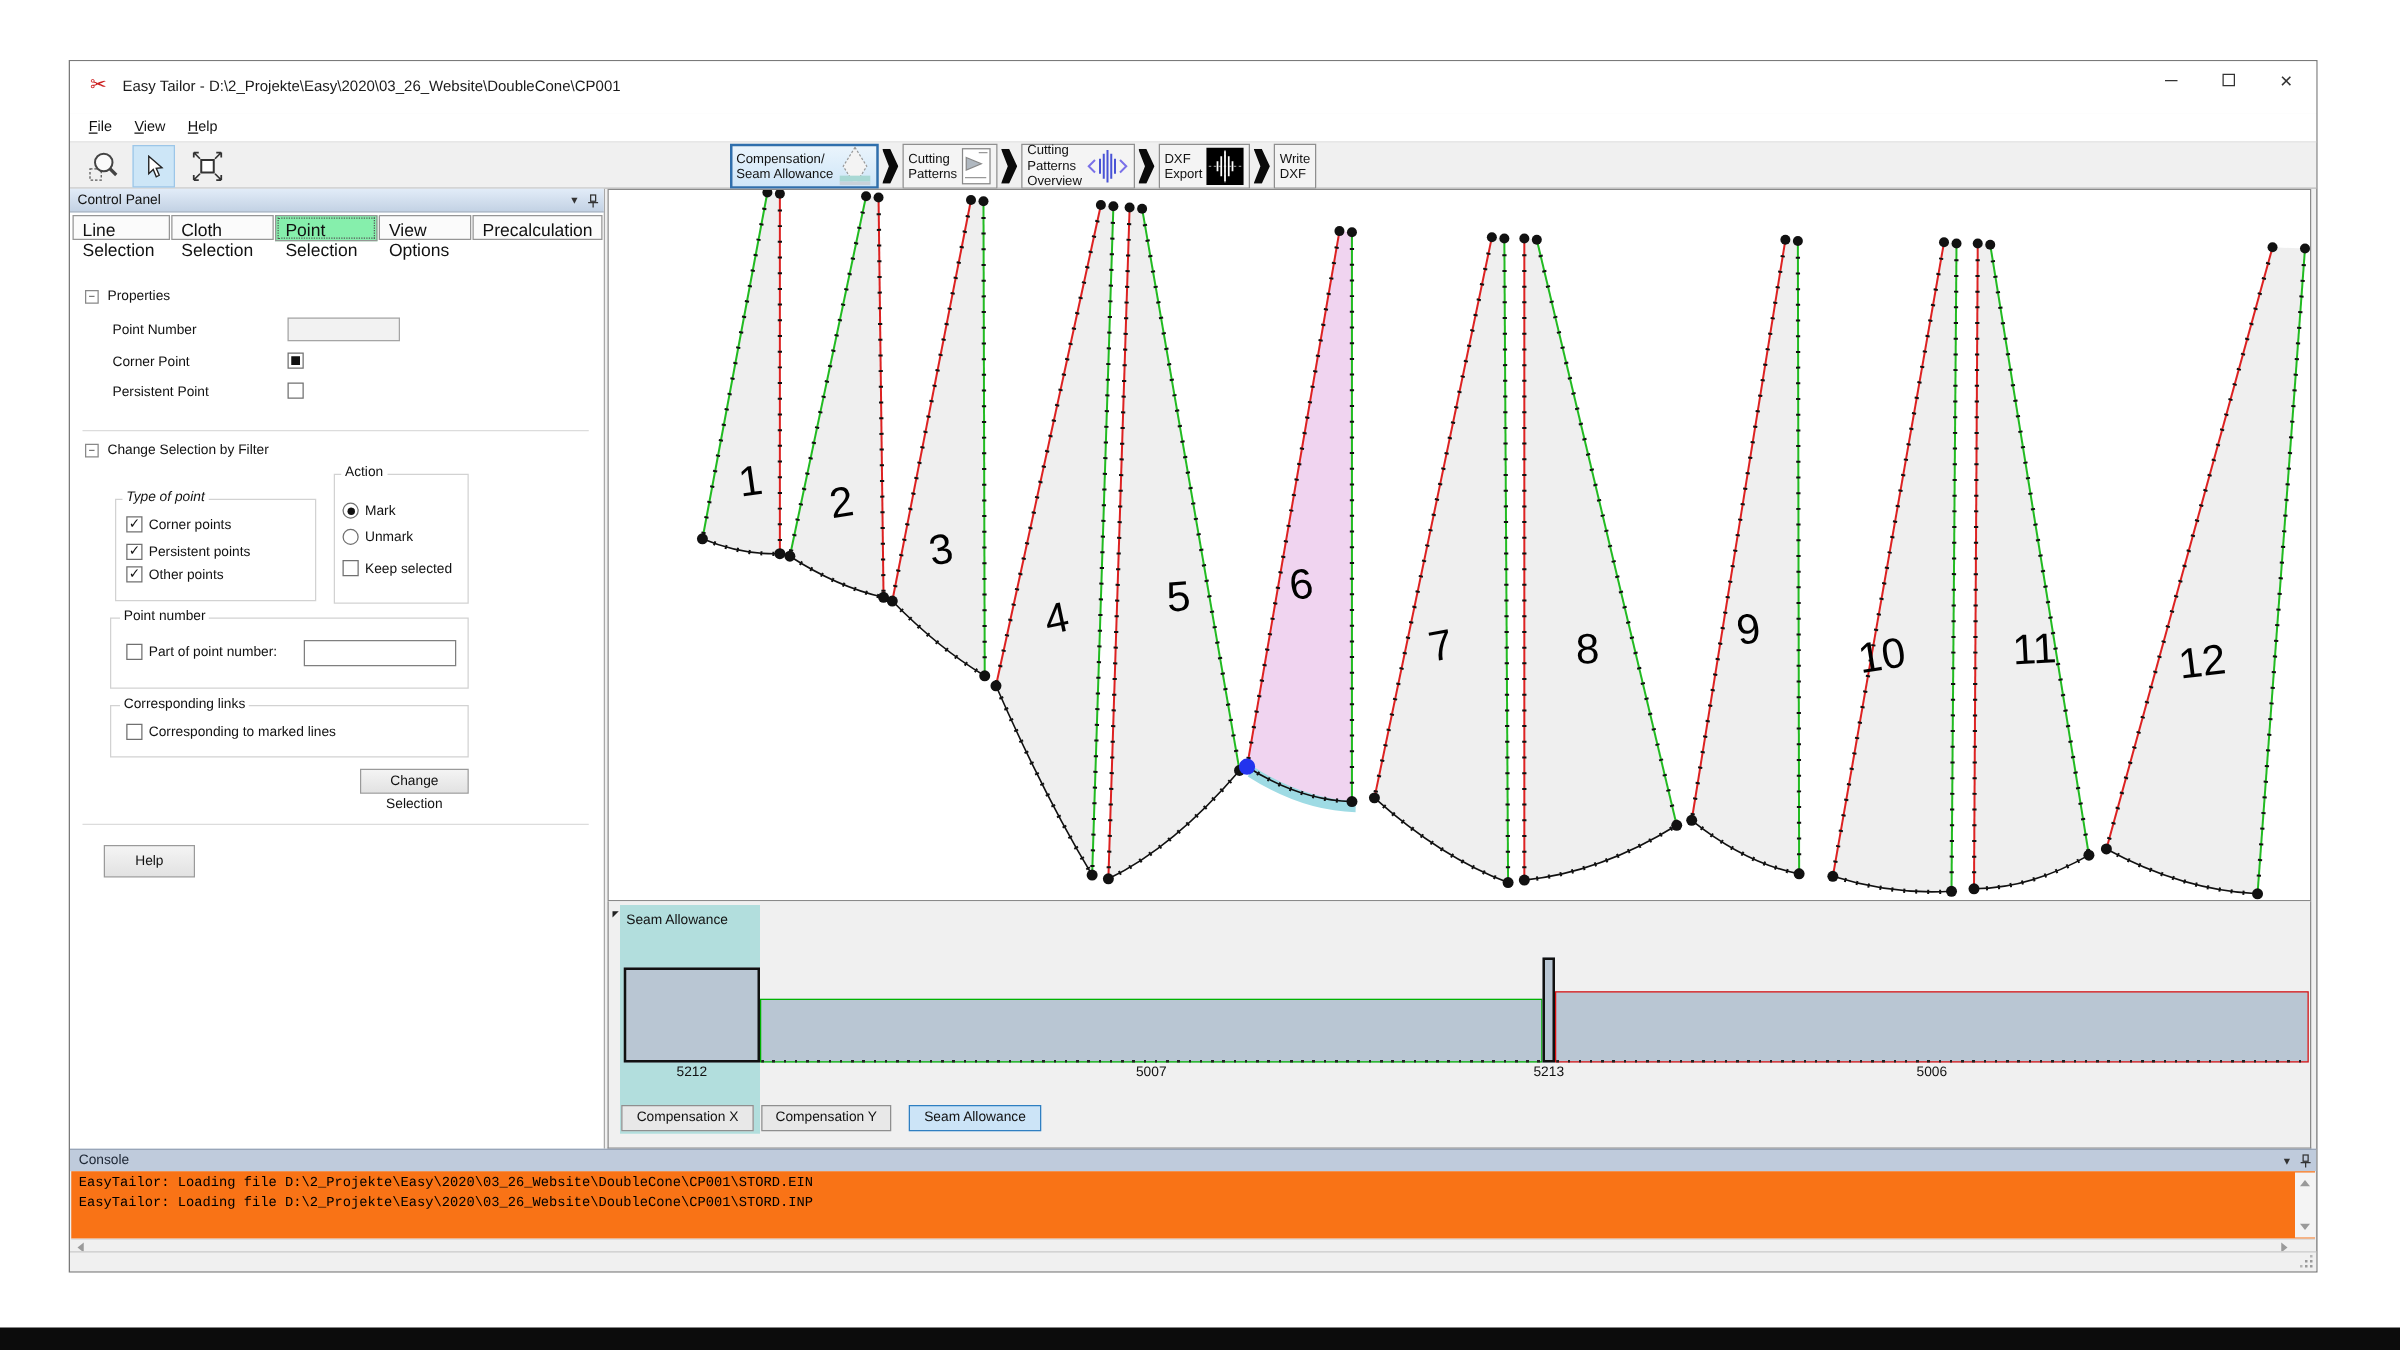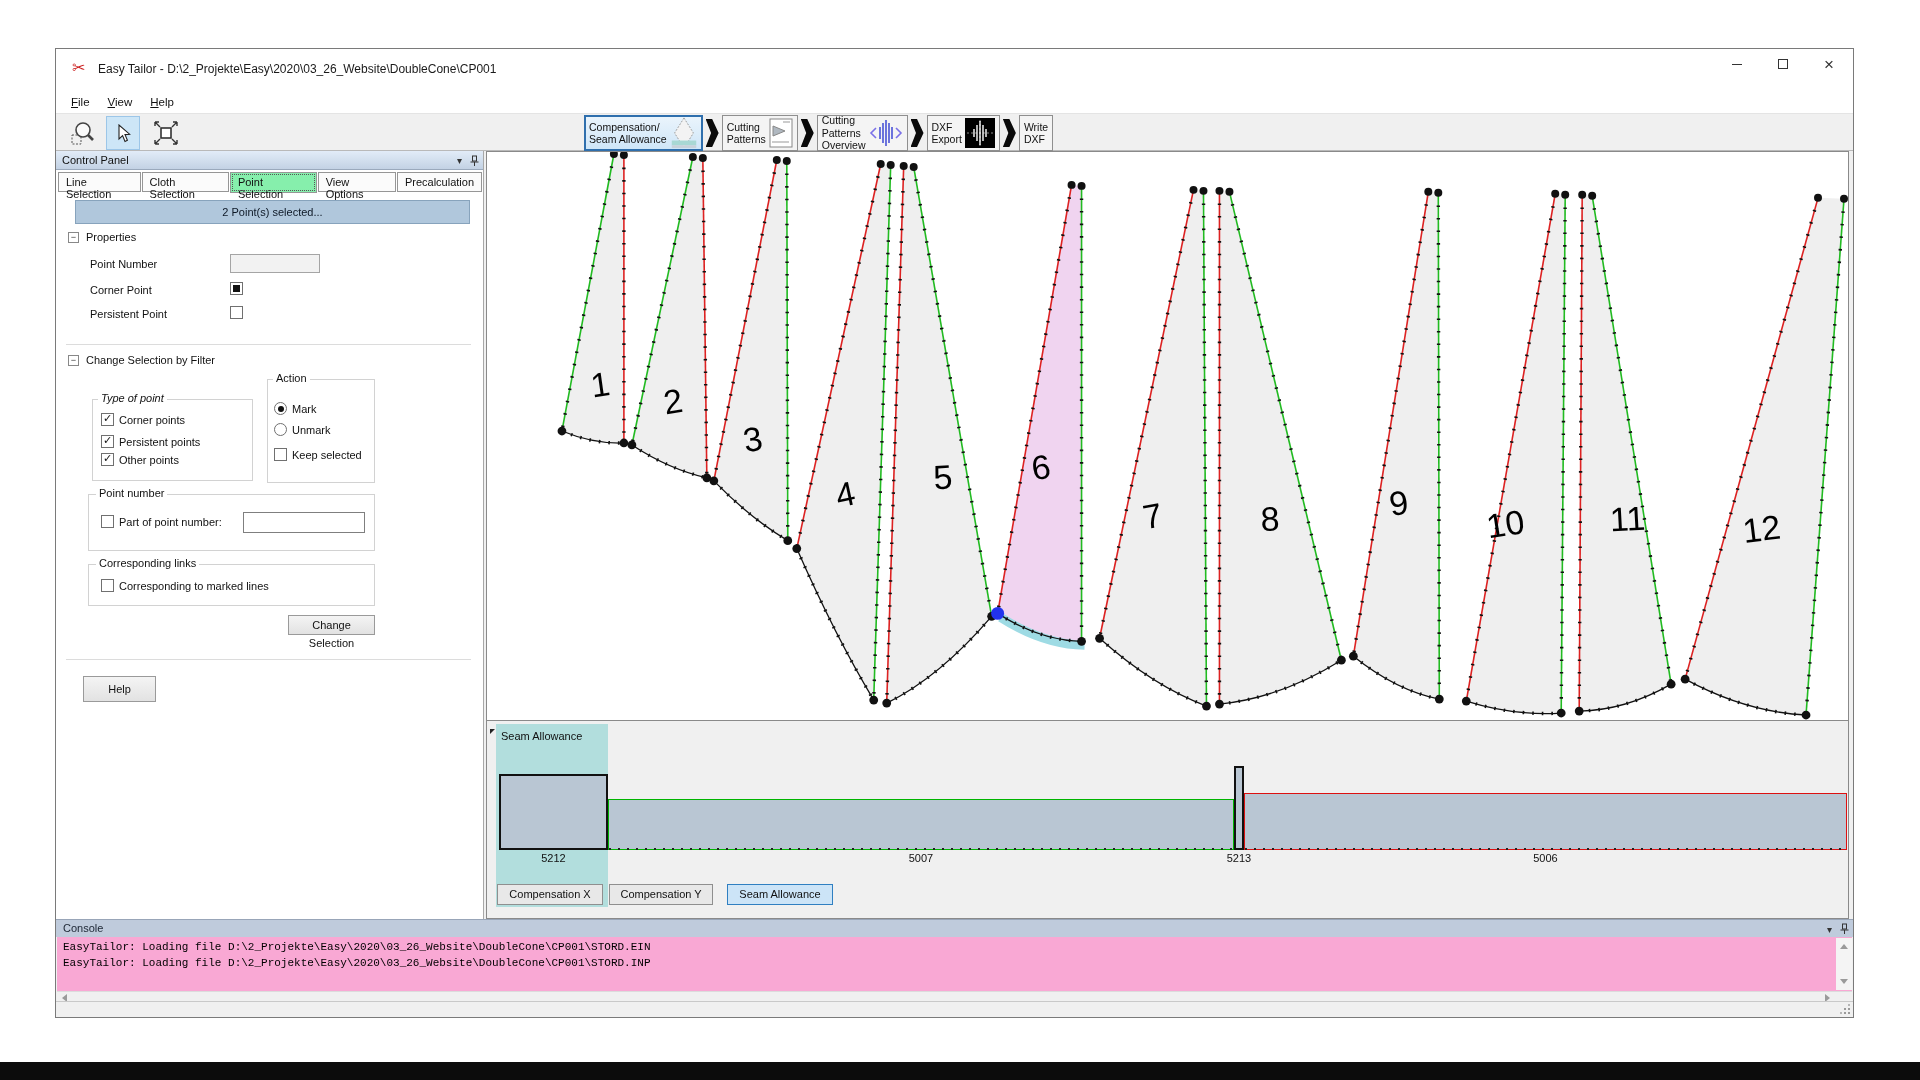--- a/index.html
+++ b/index.html
@@ -34,21 +34,21 @@
   .flowbtn { height:36px; border:1px solid #8f8f8f; background:#f4f4f4; display:flex; align-items:center; gap:3px; padding:2px 4px; font-size:10.5px; line-height:1.18; color:#111; white-space:pre-line; }
   .flowbtn.active { border:2px solid #2f6fad; background:linear-gradient(#eaf4fc,#cfe6f8); padding:1px 3px; }
   .flowarrow { width:13px; height:28px; margin:0 3px; background:#0a0a0a; clip-path:polygon(0 0,50% 0,100% 50%,50% 100%,0 100%,42% 50%); }
 
   
   #cpanel { position:absolute; left:0; top:102px; width:428px; height:768px; background:#fff; border-right:1px solid #a8a8a8; }
   #cp-header { position:absolute; left:0; top:0; width:100%; height:19px; background:linear-gradient(#e2ecf8,#c3d2e4); border-bottom:1px solid #9aa9bc; font-size:11px; color:#111; line-height:19px; padding-left:6px; }
   .hdr-icons { position:absolute; right:4px; top:0; height:19px; display:flex; align-items:center; gap:8px; color:#333; }
   .hdr-caret { font-size:10px; }
   #cp-tabs { position:absolute; left:2px; top:21px; height:21px; display:flex; }
-  .tab { height:20px; font-size:11px; color:#111; padding:3px 7px 0 7px; background:#fbfbfb; border:1px solid #969696; margin-right:1px; }
+  .tab { height:20px; font-size:14px; color:#111; padding:3px 7px 0 7px; background:#fbfbfb; border:1px solid #969696; margin-right:1px; }
   .tab.active { background:#86efac; outline:1px dotted #555; outline-offset:-3px; height:21px; }
   #banner { position:absolute; left:19px; top:49px; width:395px; height:24px; background:#b0c7dc; border:1px solid #87a3bc; font-size:11px; color:#0d1826; text-align:center; line-height:22px; }
   .section-hdr { position:absolute; font-size:11px; color:#111; }
   .expander { position:absolute; width:11px; height:11px; border:1px solid #888; background:#fff; font-size:9px; line-height:9px; text-align:center; color:#333; }
   .lbl { position:absolute; font-size:11px; color:#111; white-space:nowrap; }
   .txtfield { position:absolute; border:1px solid #a5a5a5; background:#f2f2f2; }
   .cb { position:absolute; width:13px; height:13px; border:1px solid #707070; background:#fff; }
   .cb.checked::after { content:"✓"; position:absolute; left:1px; top:-2px; font-size:11px; color:#111; }
   .cb.ind::after { content:""; position:absolute; left:2px; top:2px; width:7px; height:7px; background:#111; }
   .radio { position:absolute; width:13px; height:13px; border:1px solid #707070; border-radius:50%; background:#fff; }
@@ -75,21 +75,21 @@
   .bar-label { position:absolute; top:131px; font-size:11px; color:#111; text-align:center; }
   #lab-5212 { left:12px; width:109px; } #lab-5007 { left:121px; width:626px; }
   #lab-5213 { left:722px; width:60px; } #lab-5006 { left:757px; width:603px; }
   .seam-tab { position:absolute; top:163px; height:21px; background:#e8e8e8; border:1px solid #8f8f8f; font-size:11px; color:#111; text-align:center; padding-top:3px; }
   #stab-x { left:10px; width:106px; } #stab-y { left:122px; width:104px; }
   #stab-sa { left:240px; width:106px; background:#cce4f7; border:1px solid #2f7fc1; }
 
   
   #console { position:absolute; left:0; top:870px; width:100%; height:84px; }
   #console-hdr { position:absolute; left:0; top:0; width:100%; height:18px; background:#bfcbdc; border-top:1px solid #98a5b8; font-size:11px; color:#1c2533; line-height:17px; padding-left:7px; }
-  #console-body { position:absolute; left:1px; top:18px; width:1795px; height:54px; background:#f9a8d4; }
+  #console-body { position:absolute; left:1px; top:18px; width:1795px; height:54px; background:#f97316; }
   .con-line { position:absolute; left:6px; font-family:"Liberation Mono", monospace; font-size:11px; color:#000; white-space:pre; }
   #vscroll { position:absolute; right:1px; top:19px; width:16px; height:52px; background:#f4f4f4; }
   .tri { width:0; height:0; position:absolute; left:4px; }
   .tri.up { border-left:4px solid transparent; border-right:4px solid transparent; border-bottom:5px solid #9a9a9a; top:6px; }
   .tri.down { border-left:4px solid transparent; border-right:4px solid transparent; border-top:5px solid #9a9a9a; bottom:6px; }
   #hscroll { position:absolute; left:1px; top:72px; width:1795px; height:12px; background:#f0f0f0; border-top:1px solid #dcdcdc; }
   .tri.left { border-top:4px solid transparent; border-bottom:4px solid transparent; border-right:5px solid #9a9a9a; top:2px; left:5px; }
   .tri.right { border-top:4px solid transparent; border-bottom:4px solid transparent; border-left:5px solid #9a9a9a; top:2px; left:auto; right:22px; }
 
   #statusbar { position:absolute; left:0; bottom:0; width:100%; height:16px; background:#f0f0f0; border-top:1px solid #c9c9c9; }
@@ -226,21 +226,20 @@
         </svg>
       </span>
     </div>
     <div id="cp-tabs">
       <div class="tab">Line Selection</div>
       <div class="tab">Cloth Selection</div>
       <div class="tab active">Point Selection</div>
       <div class="tab">View Options</div>
       <div class="tab">Precalculation</div>
     </div>
-    <div id="banner">2 Point(s) selected...</div>
 
     <div class="expander" style="left:12px; top:81px;">−</div>
     <div class="section-hdr" style="left:30px; top:80px;text-align:right;">Properties</div>
 
     <div class="lbl" style="left:34px; top:107px;">Point Number</div>
     <input class="txtfield" style="left: 174px; top: 103px; width: 90px; height: 19px;" disabled="" value="">
     <div class="lbl" style="left:34px; top:133px;">Corner Point</div>
     <div class="cb ind" style="left:174px; top:131px;"></div>
     <div class="lbl" style="left:34px; top:157px;">Persistent Point</div>
     <div class="cb" style="left:174px; top:155px;"></div>

